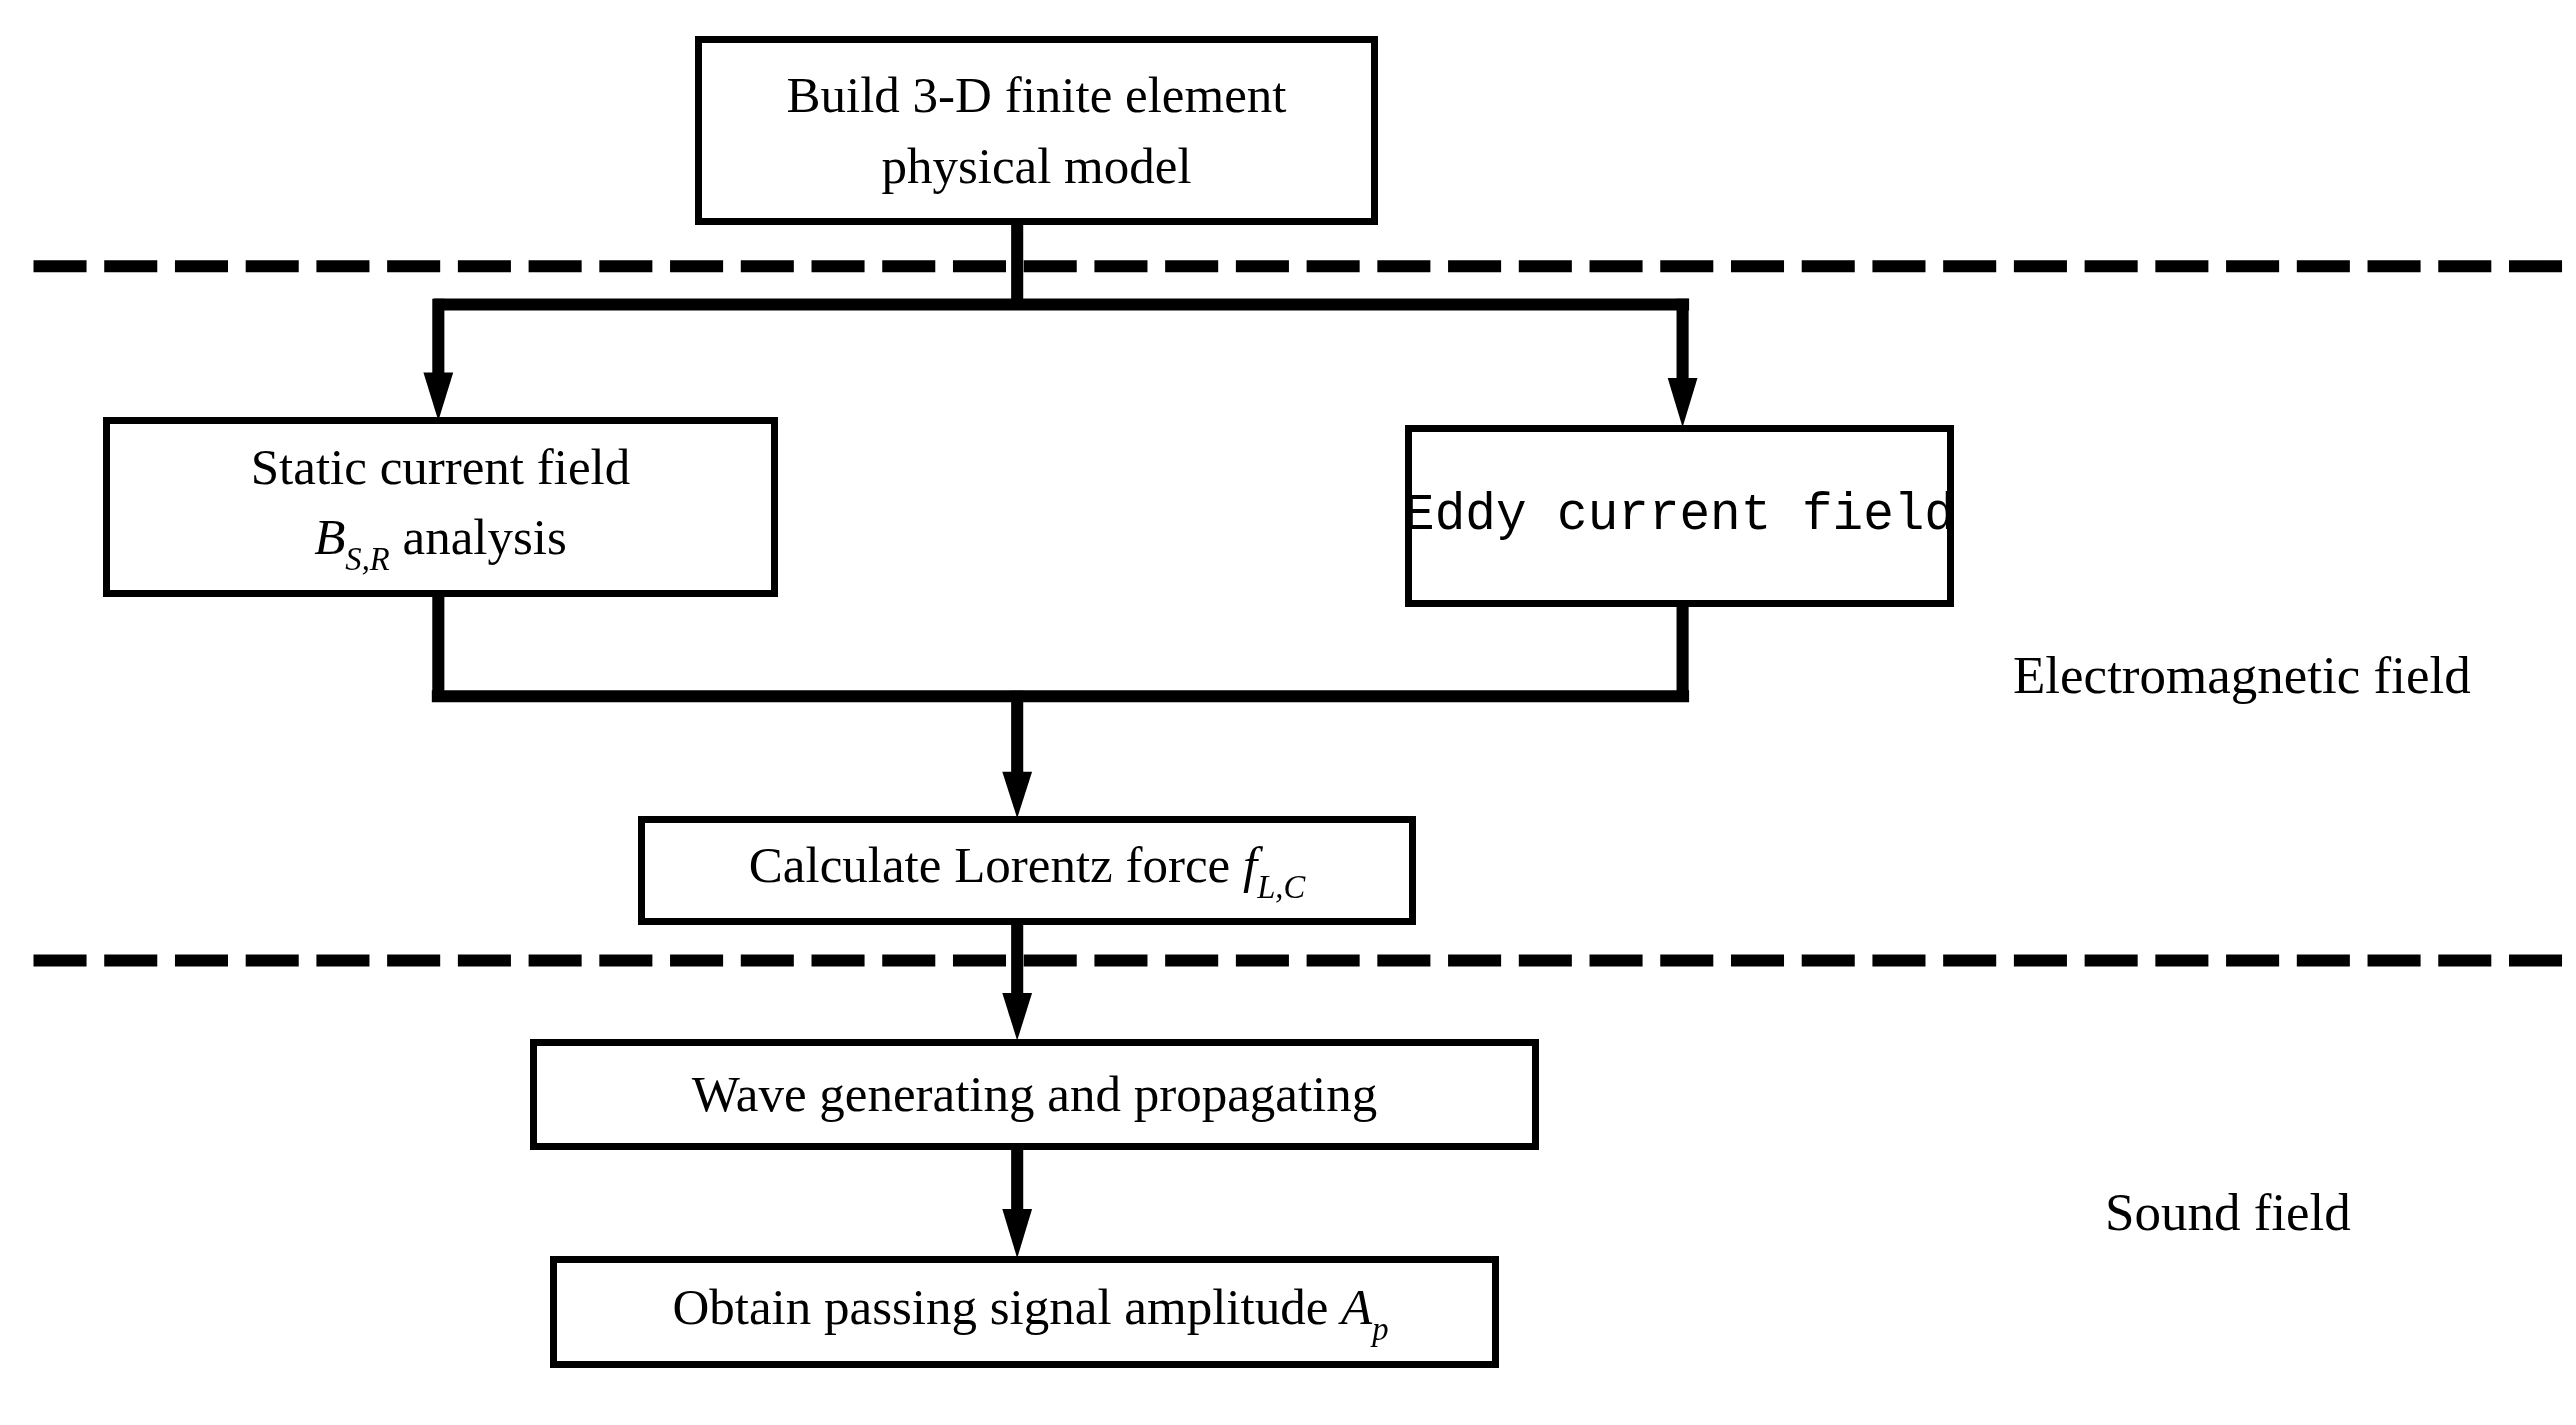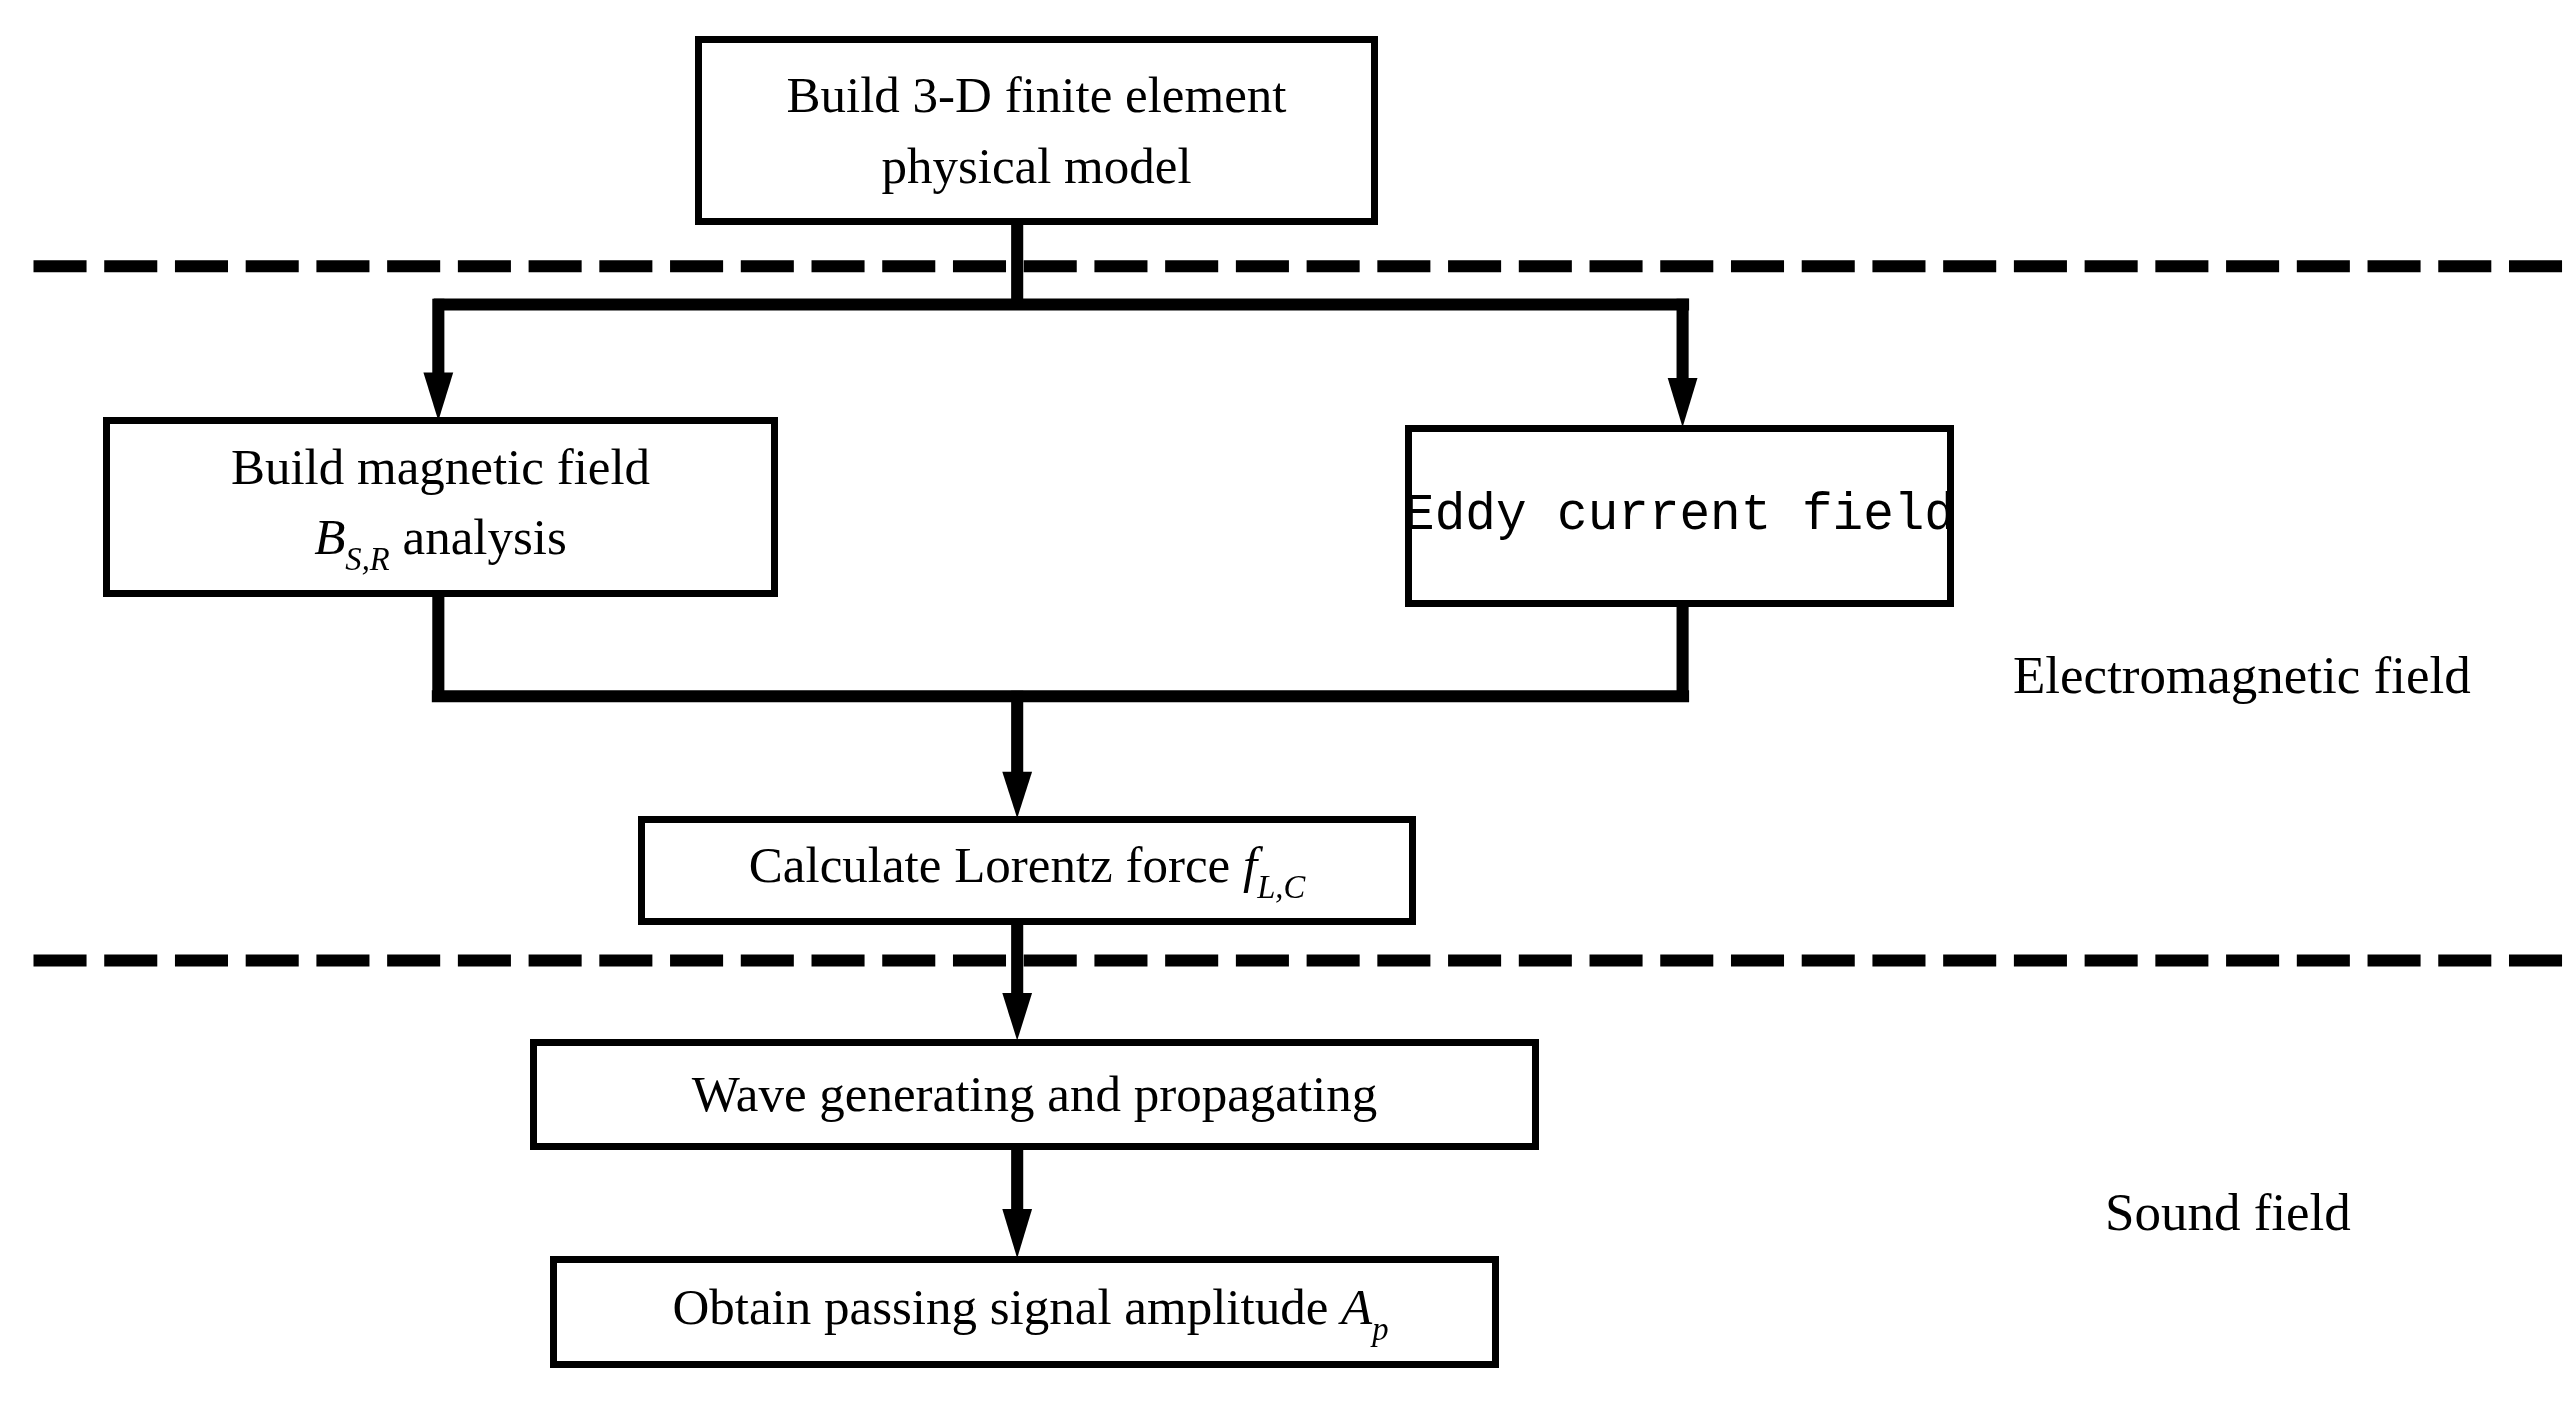--- a/index.html
+++ b/index.html
@@ -109,21 +109,21 @@
     <path class="solid" d="M1093 1231 V1302"></path>
     <polygon class="arrowhead" points="1077,1299 1109,1299 1093,1352"></polygon>
   </svg>
 
   <div class="node node-build">
     <span class="line">Build 3-D finite element</span>
     <span class="line">physical model</span>
   </div>
 
   <div class="node node-static">
-    <span class="line">Build magnetic field</span>
+    <span class="line">Static current field</span>
     <span class="line"><span class="sym">B</span><span class="sub">S,R</span><span> analysis</span></span>
   </div>
 
   <div class="node node-eddy">
     <span class="line">Eddy current field</span>
   </div>
 
   <div class="node node-lorentz">
     <span class="line"><span>Calculate Lorentz force </span><span class="sym">f</span><span class="sub">L,C</span></span>
   </div>

